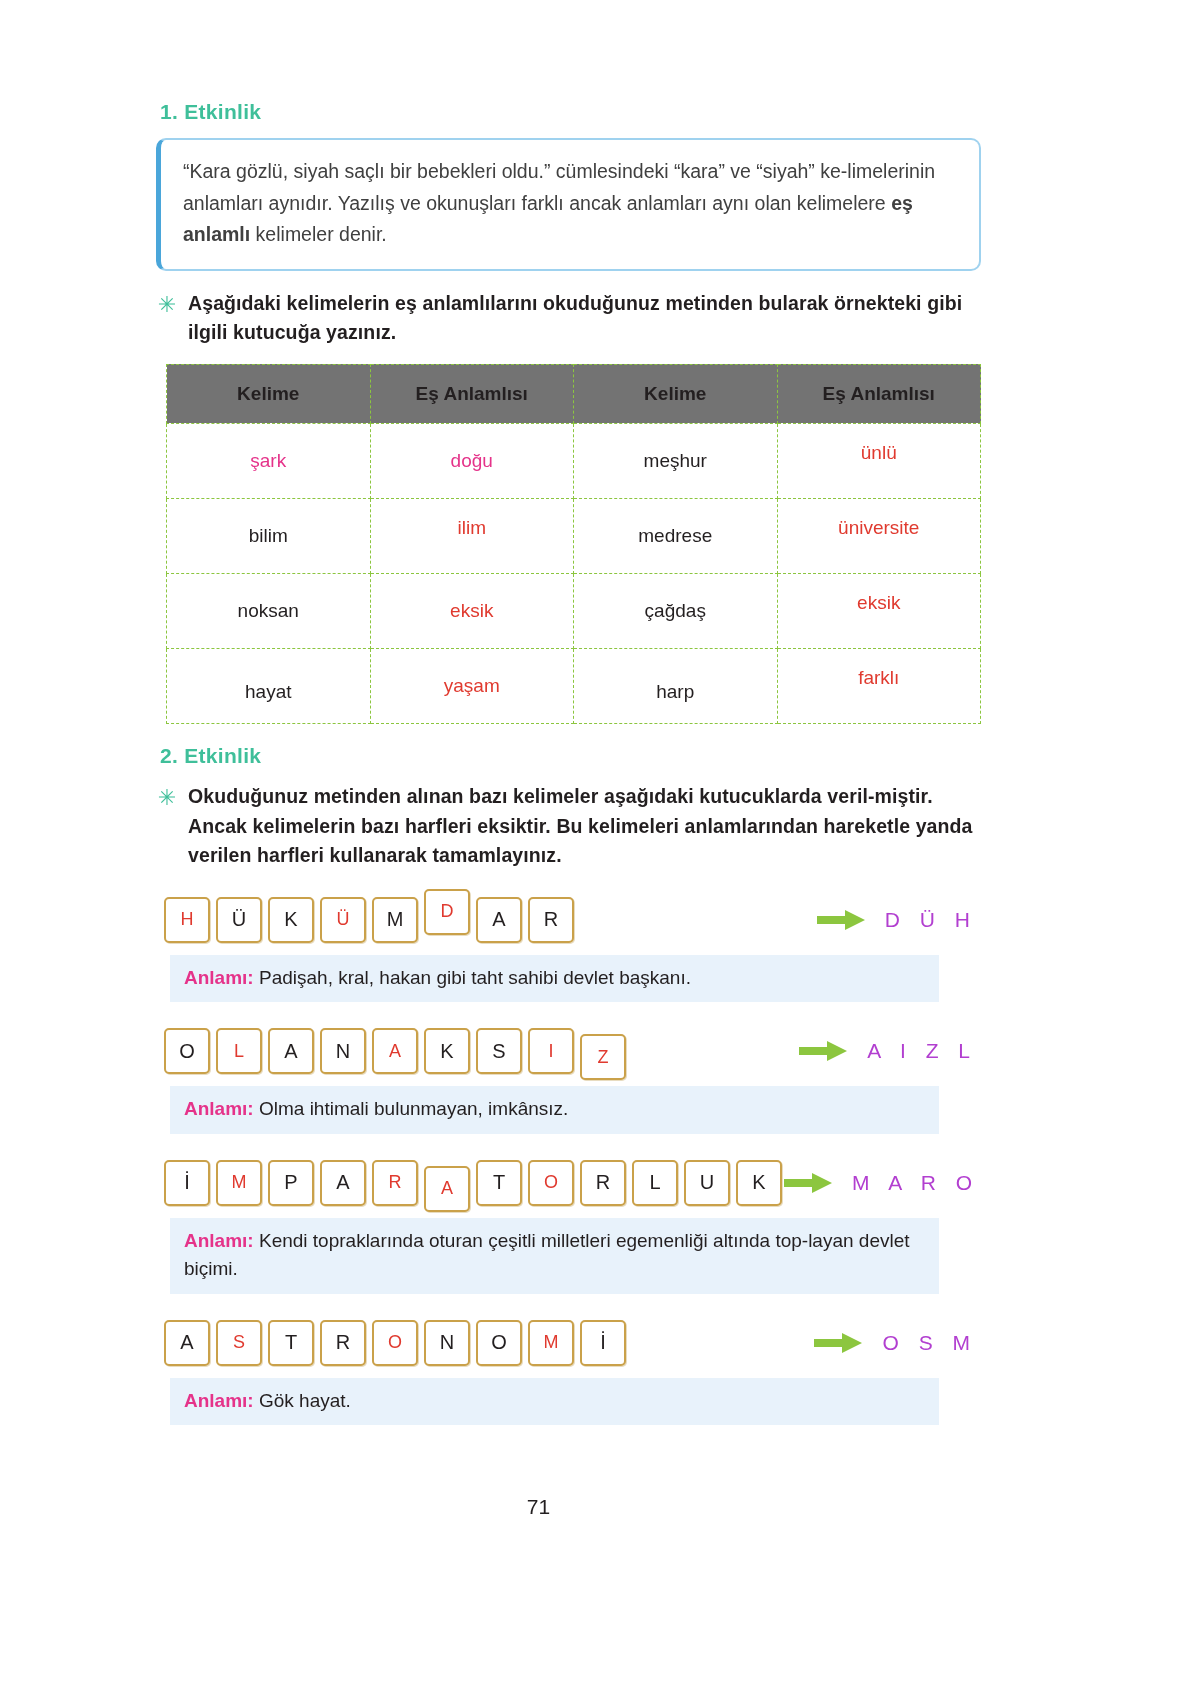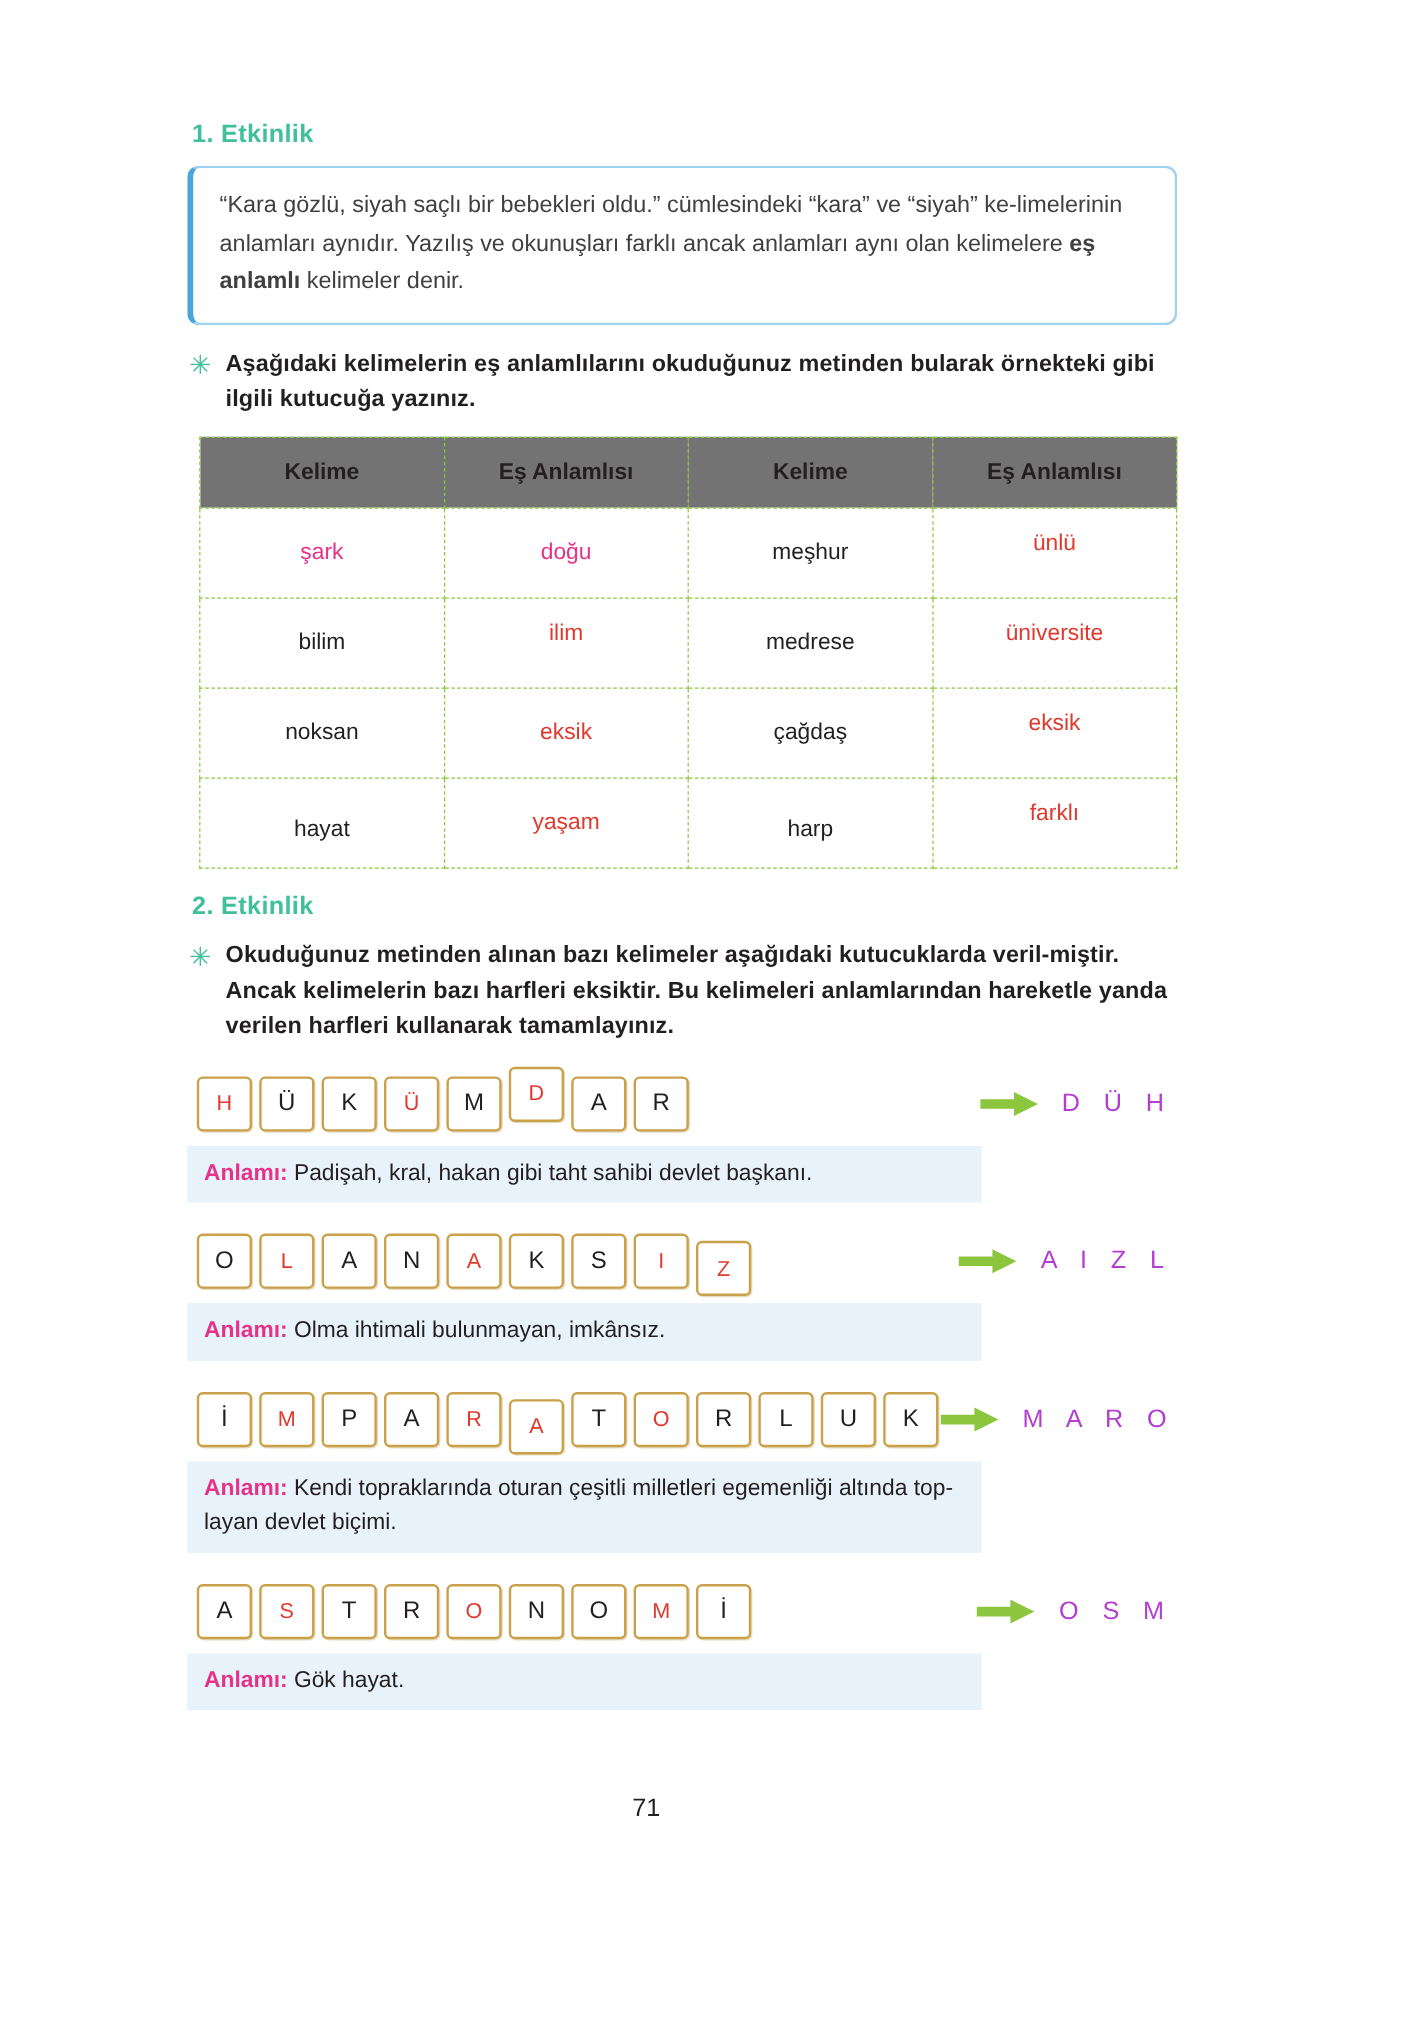--- a/index.html
+++ b/index.html
@@ -156,23 +156,23 @@
   }
   .letters-hint {
     color: #b23fd0;
     font-size: 21px;
     letter-spacing: 7px;
     white-space: nowrap;
   }
 
   .meaning {
     background: #e8f2fb;
-    margin: 12px 0 0 0;
+    margin: 12px 0 0 14px;
     padding: 9px 4px 10px 14px;
-    width: 662px;
+    width: 769px;
     box-sizing: border-box;
     font-size: 19px;
     line-height: 1.5;
     color: #231f20;
   }
   .meaning .lbl {
     color: #e5338a;
     font-weight: bold;
   }
 

